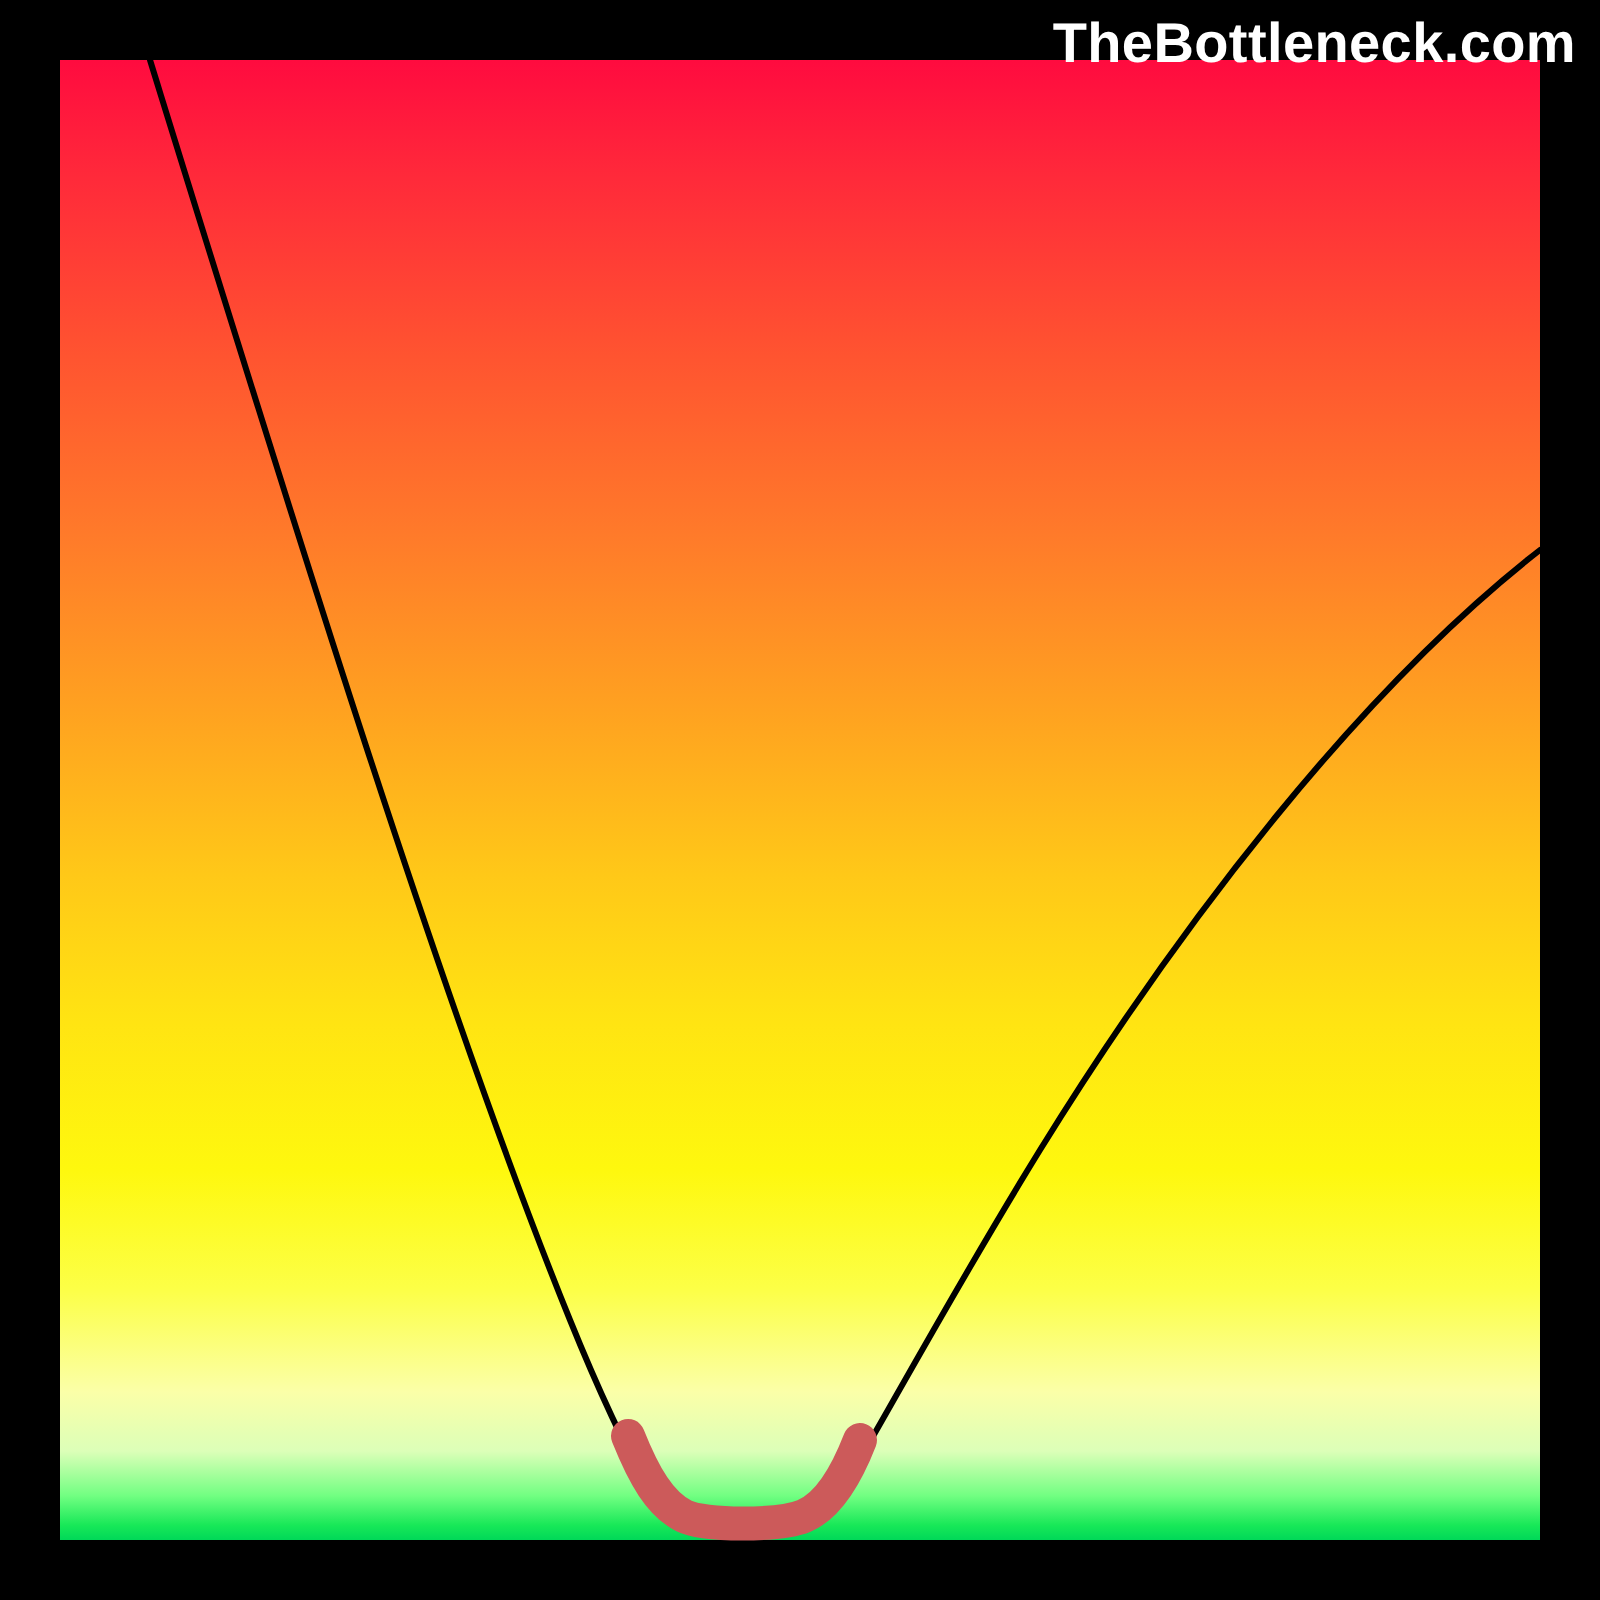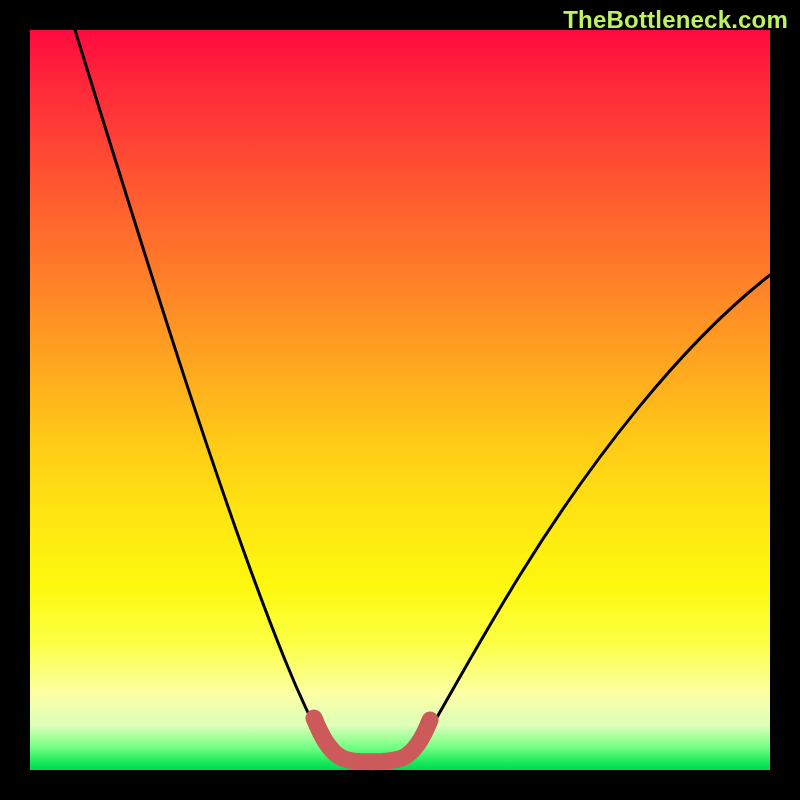--- a/index.html
+++ b/index.html
@@ -39,22 +39,22 @@
       #dcffb8 94%,
       #72ff82 97%,
       #18e858 99%,
       #00d858 100%
     );
   }
   .watermark {
     position: absolute;
     top: 6px;
     right: 12px;
-    color: #bef264;
-    font-size: 24px;
+    color: #ffffff;
+    font-size: 28px;
     font-weight: 600;
     letter-spacing: 0.2px;
     user-select: none;
   }
   svg.curves {
     position: absolute;
     left: 0;
     top: 0;
     width: 740px;
     height: 740px;

